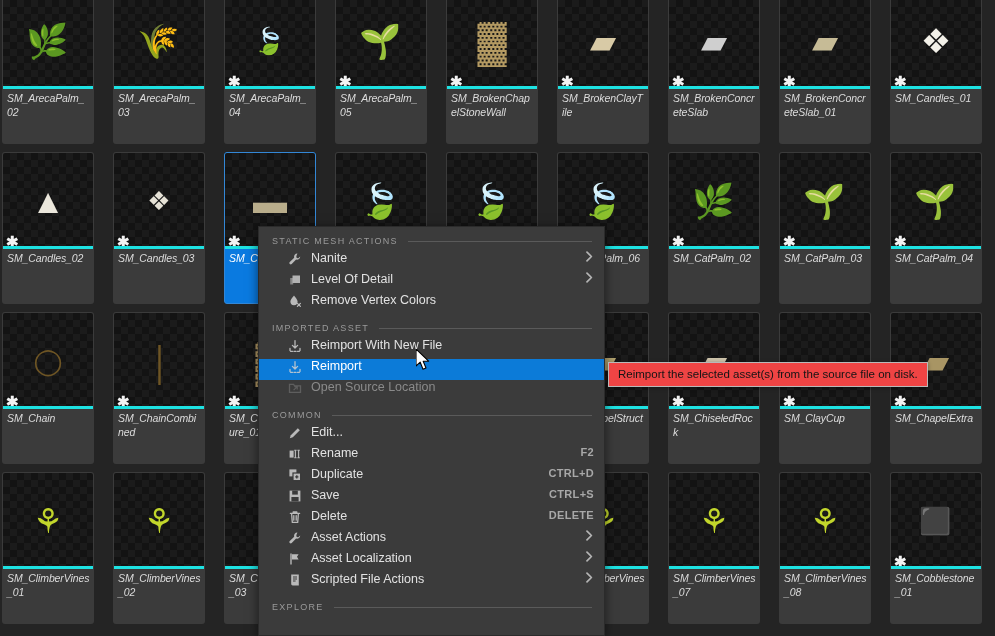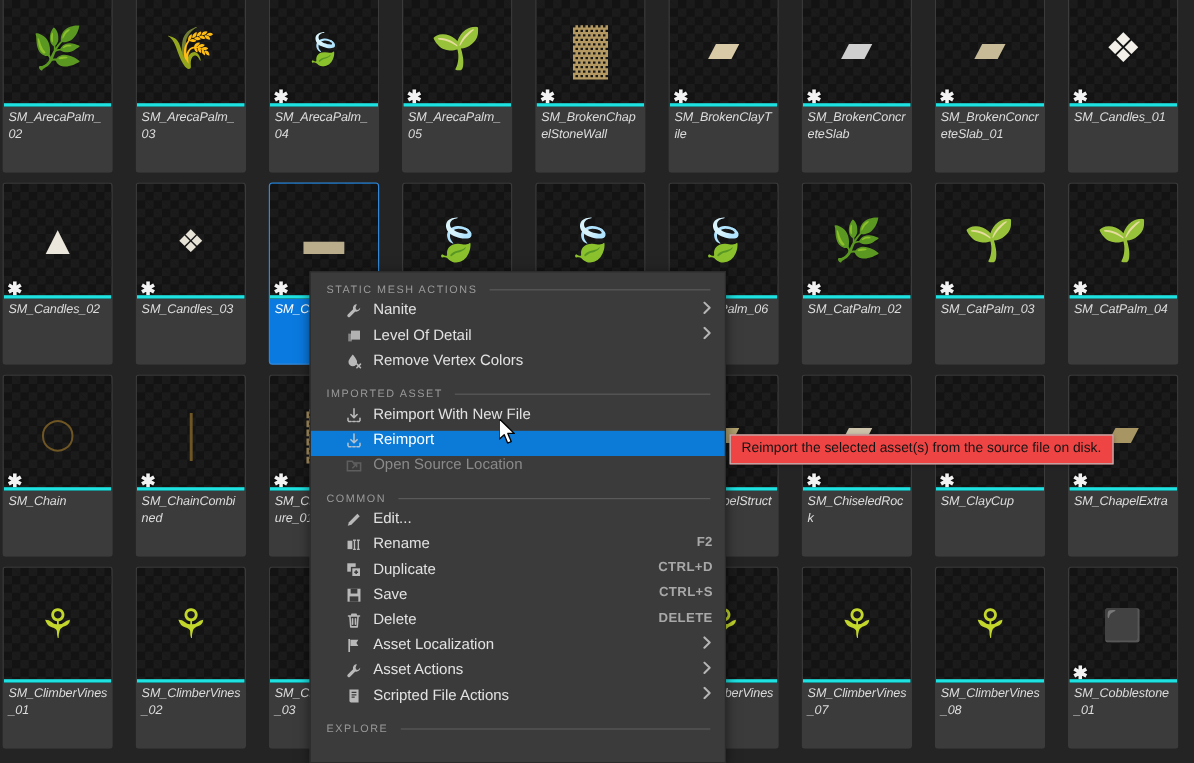--- a/index.html
+++ b/index.html
@@ -581,38 +581,38 @@
           <svg width="14" height="14" viewBox="0 0 14 14">
             <path d="M2.4 3.4h9.2M5.2 3.4V2h3.6v1.4M3.6 3.4l.7 9h5.4l.7-9M5.8 5.6v4.6M8.2 5.6v4.6" stroke="#cfcfcf" fill="none" stroke-width="1.3" stroke-linecap="round" stroke-linejoin="round"></path>
           </svg>
         </span>
         <span class="mi-label">Delete</span>
         <span class="mi-right">DELETE</span>
       </div>
       <div class="mi">
         <span class="mi-icon">
           <svg width="14" height="14" viewBox="0 0 14 14">
-            <path d="M3 1.6v10.8" stroke="#cfcfcf" stroke-width="1.4"></path>
-            <path d="M4 2.2h6.6l-1.6 2.6 1.6 2.6H4z" fill="#cfcfcf"></path>
-          </svg>
-        </span>
-        <span class="mi-label">Asset Localization</span>
+            <path d="M9.4 1.6a3.2 3.2 0 0 0-3.2 4.1L1.8 10.1a1.3 1.3 0 1 0 1.9 1.9l4.4-4.4a3.2 3.2 0 0 0 4.1-3.2l-1.9 1.9-1.6-.4-.4-1.6z" fill="#cfcfcf"></path>
+          </svg>
+        </span>
+        <span class="mi-label">Asset Actions</span>
         <span class="chev">
           <svg width="9" height="11" viewBox="0 0 9 11">
             <path d="M2 1.2L6.4 5.5 2 9.8" stroke="#b5b5b5" stroke-width="1.7" fill="none" stroke-linecap="round" stroke-linejoin="round"></path>
           </svg>
         </span>
       </div>
       <div class="mi">
         <span class="mi-icon">
           <svg width="14" height="14" viewBox="0 0 14 14">
-            <path d="M9.4 1.6a3.2 3.2 0 0 0-3.2 4.1L1.8 10.1a1.3 1.3 0 1 0 1.9 1.9l4.4-4.4a3.2 3.2 0 0 0 4.1-3.2l-1.9 1.9-1.6-.4-.4-1.6z" fill="#cfcfcf"></path>
-          </svg>
-        </span>
-        <span class="mi-label">Asset Actions</span>
+            <path d="M3 1.6v10.8" stroke="#cfcfcf" stroke-width="1.4"></path>
+            <path d="M4 2.2h6.6l-1.6 2.6 1.6 2.6H4z" fill="#cfcfcf"></path>
+          </svg>
+        </span>
+        <span class="mi-label">Asset Localization</span>
         <span class="chev">
           <svg width="9" height="11" viewBox="0 0 9 11">
             <path d="M2 1.2L6.4 5.5 2 9.8" stroke="#b5b5b5" stroke-width="1.7" fill="none" stroke-linecap="round" stroke-linejoin="round"></path>
           </svg>
         </span>
       </div>
       <div class="mi">
         <span class="mi-icon">
           <svg width="14" height="14" viewBox="0 0 14 14">
             <path d="M3.2 1.6h7.6v10.8H4.6a1.4 1.4 0 0 1-1.4-1.4z" fill="#cfcfcf"></path>

